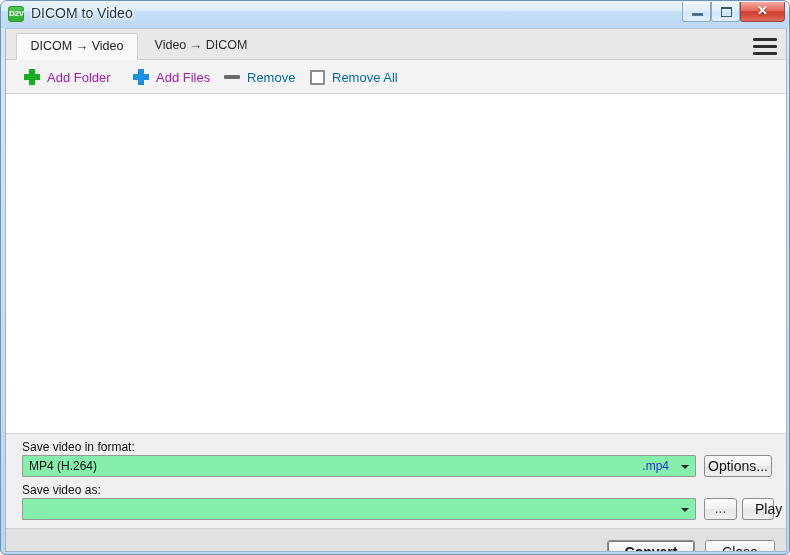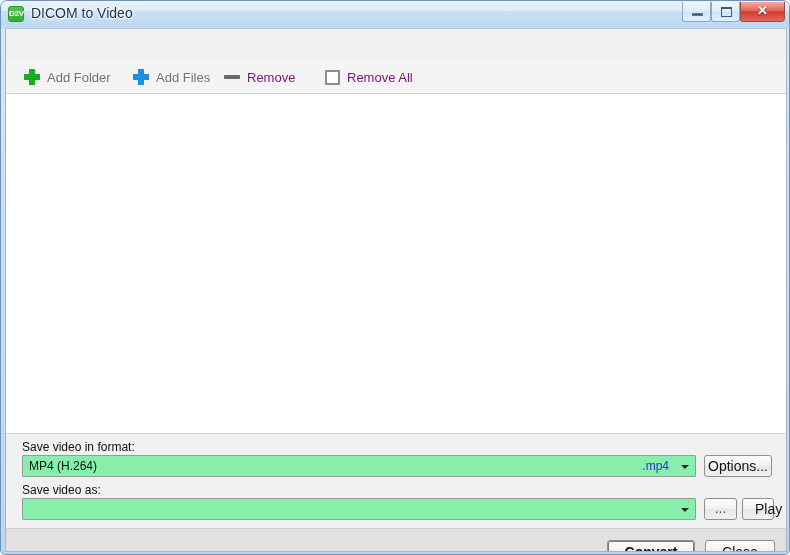--- a/index.html
+++ b/index.html
@@ -187,25 +187,25 @@
     border-bottom: 1px solid #d3d3d3;
     box-sizing: border-box;
   }
   .tb-item {
     position: absolute;
     top: 4px;
     height: 26px;
     display: flex;
     align-items: center;
     font-size: 13px;
-    color: #737373;
+    color: #a21caf;
     cursor: default;
     white-space: nowrap;
   }
-  .tb-item.disabled { color: #701a75; }
+  .tb-item.disabled { color: #0369a1; }
   .tb-label { margin-left: 7px; }
 
   .plus-icon {
     position: relative;
     width: 16px; height: 16px;
     flex: 0 0 16px;
   }
   .plus-icon::before, .plus-icon::after {
     content: "";
     position: absolute;
@@ -234,21 +234,21 @@
     flex: 0 0 15px;
     border: 2px solid #8d8d8d;
     box-sizing: border-box;
     border-radius: 1px;
     background: #ffffff;
   }
 
   #tb-add-folder { left: 18px; }
   #tb-add-files  { left: 127px; }
   #tb-remove     { left: 218px; }
-  #tb-remove-all { left: 319px; }
+  #tb-remove-all { left: 304px; }
 
   
   #file-list {
     position: absolute;
     left: 0; top: 65px;
     width: 780px;
     height: 340px;
     background: #ffffff;
     border-bottom: 1px solid #d6d6d6;
     box-sizing: border-box;
@@ -368,20 +368,29 @@
     <div class="wbtn" id="btn-max">
       <span class="wglyph-max"></span>
     </div>
     <div class="wbtn" id="btn-close">
       <span class="wglyph-close">✕</span>
     </div>
   </div>
 
   <div id="client">
 
+    <div id="tabstrip">
+      <div class="tab active" id="tab-dicom-video">DICOM → Video</div>
+      <div class="tab inactive" id="tab-video-dicom">Video → DICOM</div>
+      <div id="menu-button">
+        <i></i>
+        <i></i>
+        <i></i>
+      </div>
+    </div>
 
     <div id="toolbar">
       <div class="tb-item" id="tb-add-folder">
         <span class="plus-icon plus-green"></span>
         <span class="tb-label">Add Folder</span>
       </div>
       <div class="tb-item" id="tb-add-files">
         <span class="plus-icon plus-blue"></span>
         <span class="tb-label">Add Files</span>
       </div>

